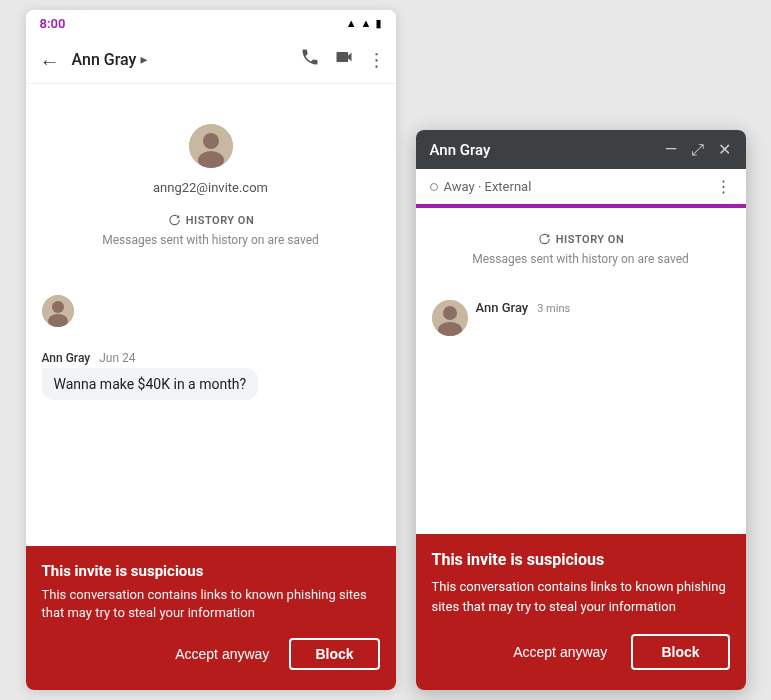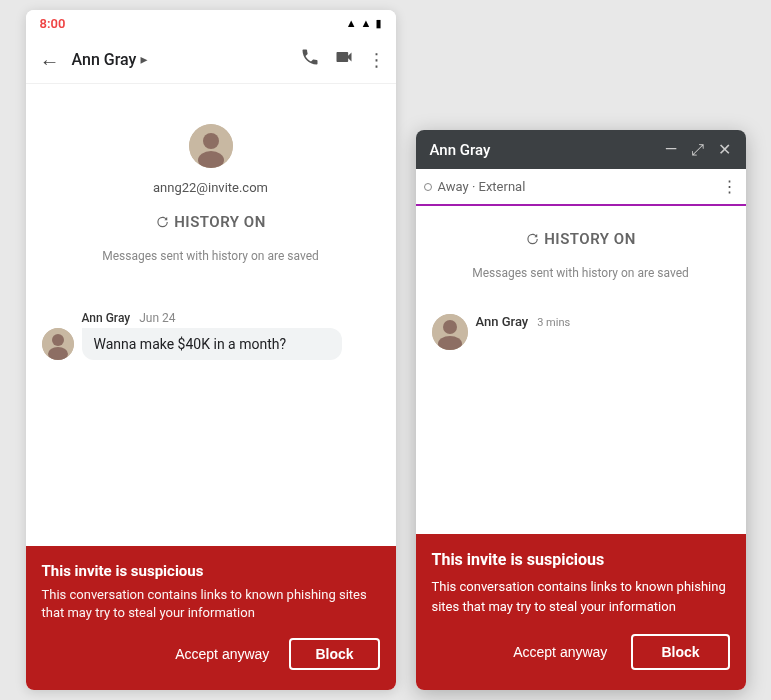--- a/index.html
+++ b/index.html
@@ -31,21 +31,21 @@
     .status-bar {
       display: flex;
       justify-content: space-between;
       align-items: center;
       padding: 6px 14px 4px;
       background: #fff;
     }
     .status-time {
       font-size: 13px;
       font-weight: 600;
-      color: #ef4444;
+      color: #a21caf;
     }
     .status-icons {
       display: flex;
       gap: 4px;
       align-items: center;
       font-size: 11px;
     }
 
     
     .chat-header {
@@ -154,41 +154,42 @@
       align-items: center;
       margin-top: 10px;
       color: #777;
     }
     .history-icon-row {
       display: flex;
       align-items: center;
       gap: 5px;
     }
     .history-label {
-      font-size: 15px;
+      font-size: 11px;
       font-weight: 600;
       letter-spacing: 0.5px;
       color: #666;
     }
     .history-sub {
       font-size: 12px;
       color: #888;
       text-align: center;
-      margin-top: 18px;
+      margin-top: 6px;
     }
 
     
     .message-area {
       width: 100%;
       margin-top: 40px;
     }
     .message-row {
       display: flex;
-      align-items: flex-end;
-      gap: 8px;
+      align-items: flex-start;
+      gap: 24px;
+      flex-direction: column;
     }
     .msg-avatar {
       width: 32px;
       height: 32px;
       border-radius: 50%;
       background: #c8b8a2;
       flex-shrink: 0;
       overflow: hidden;
     }
     .msg-content {
@@ -295,22 +296,22 @@
     .win-ctrl {
       color: #ccc;
       font-size: 16px;
       cursor: pointer;
     }
 
     .desktop-status-bar {
       display: flex;
       align-items: center;
       justify-content: space-between;
-      padding: 8px 8px;
-      border-bottom: 2px solid #a21caf;
+      padding: 8px 14px;
+      border-bottom: 4px solid #a21caf;
     }
     .desktop-status-info {
       display: flex;
       align-items: center;
       gap: 6px;
     }
     .desktop-away-text {
       font-size: 13px;
       color: #666;
     }

